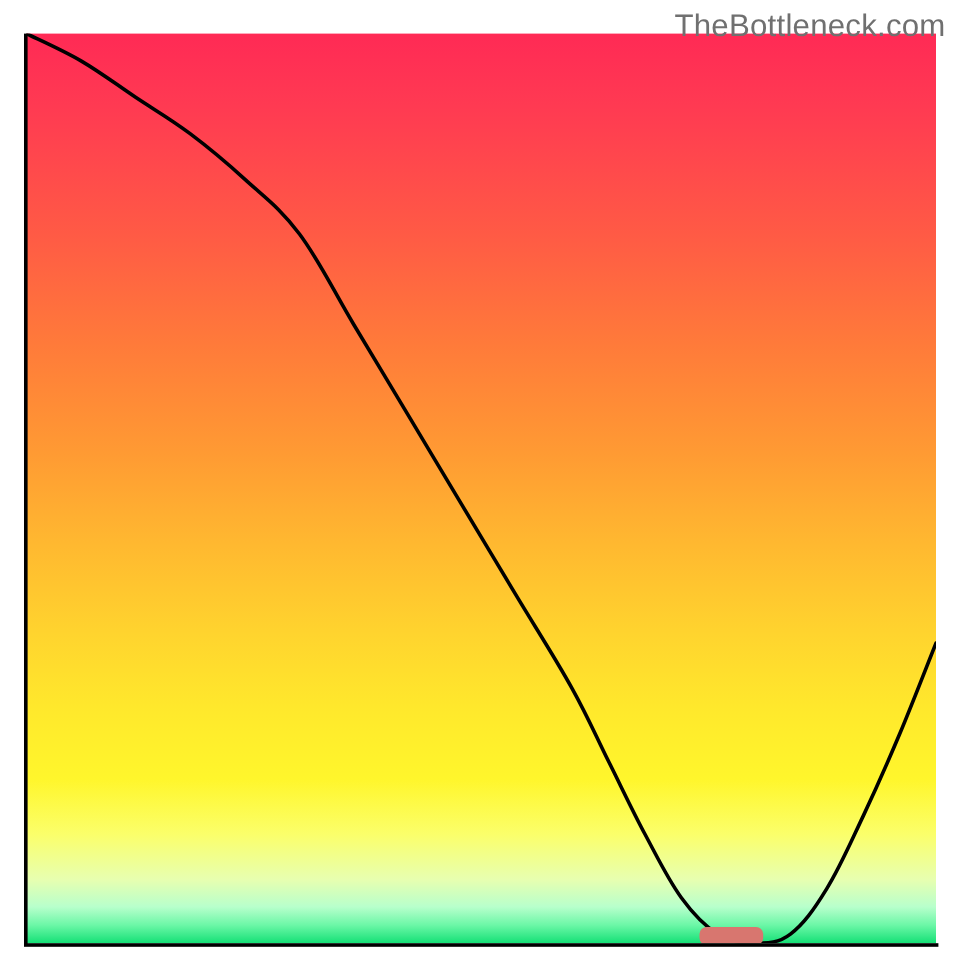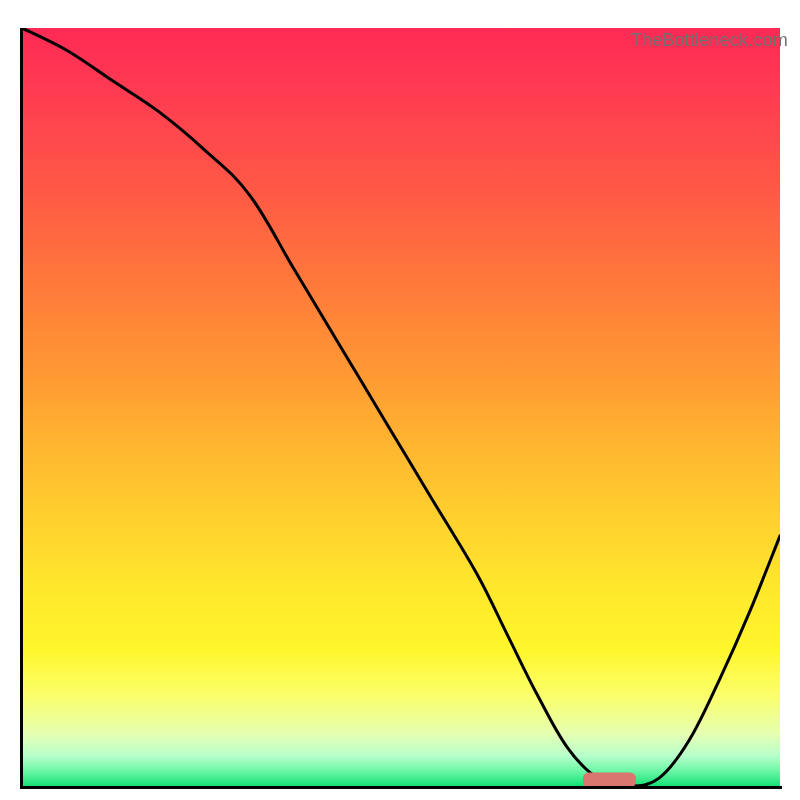--- a/index.html
+++ b/index.html
@@ -13,25 +13,24 @@
   .stage {
     position: relative;
     width: 800px;
     height: 800px;
   }
   .watermark {
     position: absolute;
     top: 6px;
     right: 12px;
     color: #707070;
-    font-size: 18px;
+    font-size: 26px;
     font-weight: 400;
     letter-spacing: 0.2px;
     z-index: 40;
-    margin-top: 24px;
   }
   .plot-area {
     position: absolute;
     left: 22px;
     top: 28px;
     width: 758px;
     height: 758px;
     background: linear-gradient(
       to bottom,
       #ff2a55 0%,

